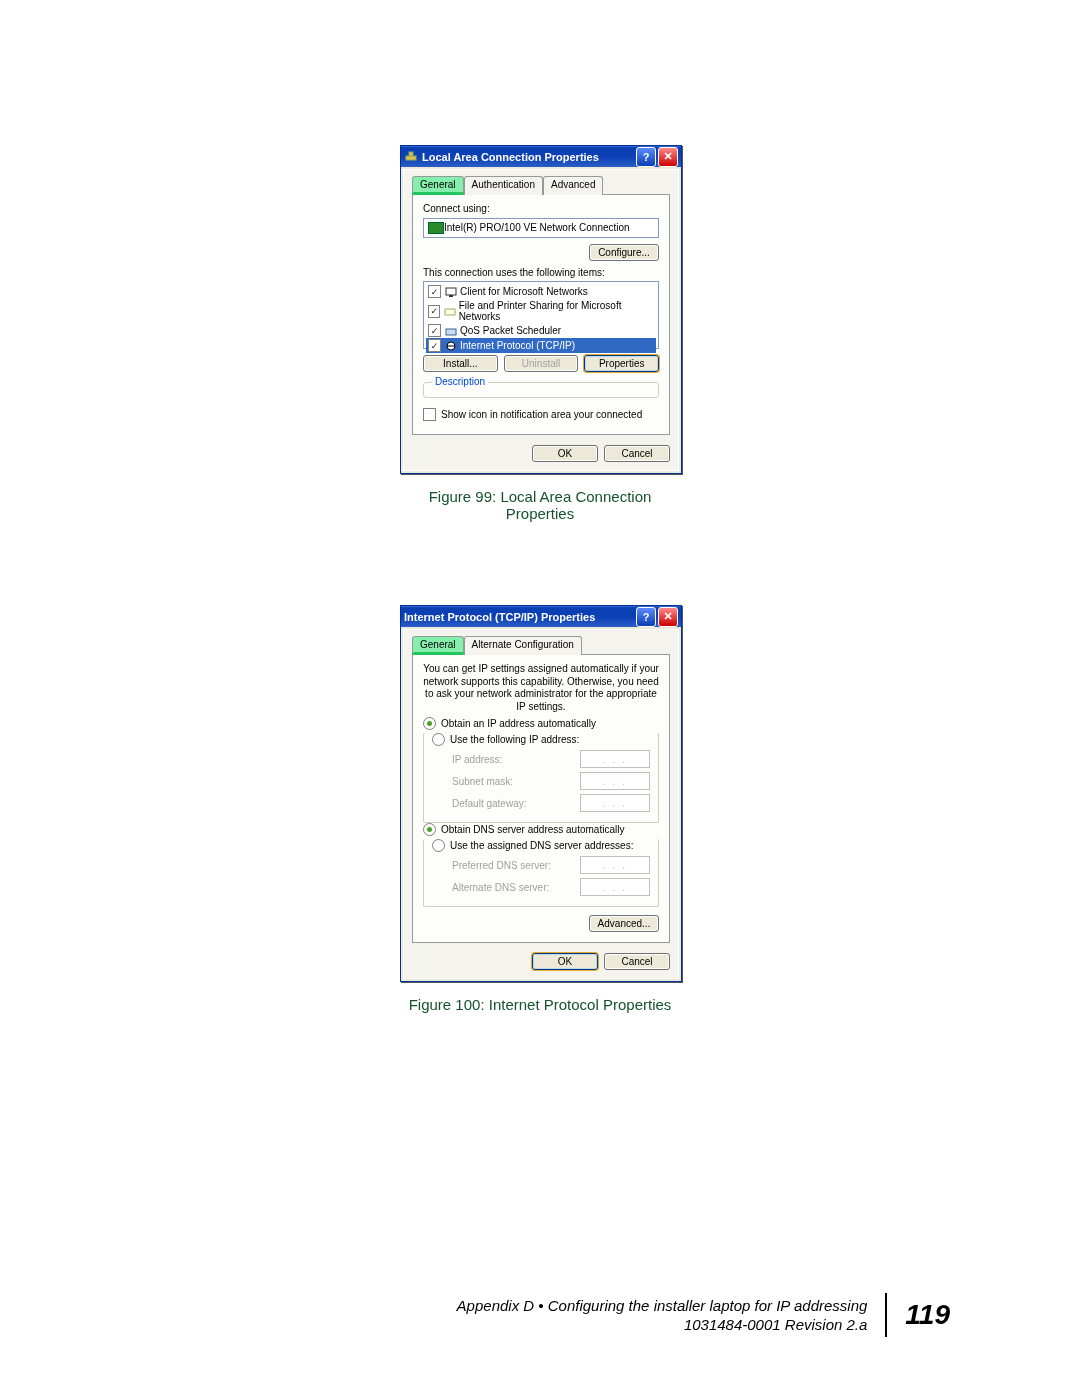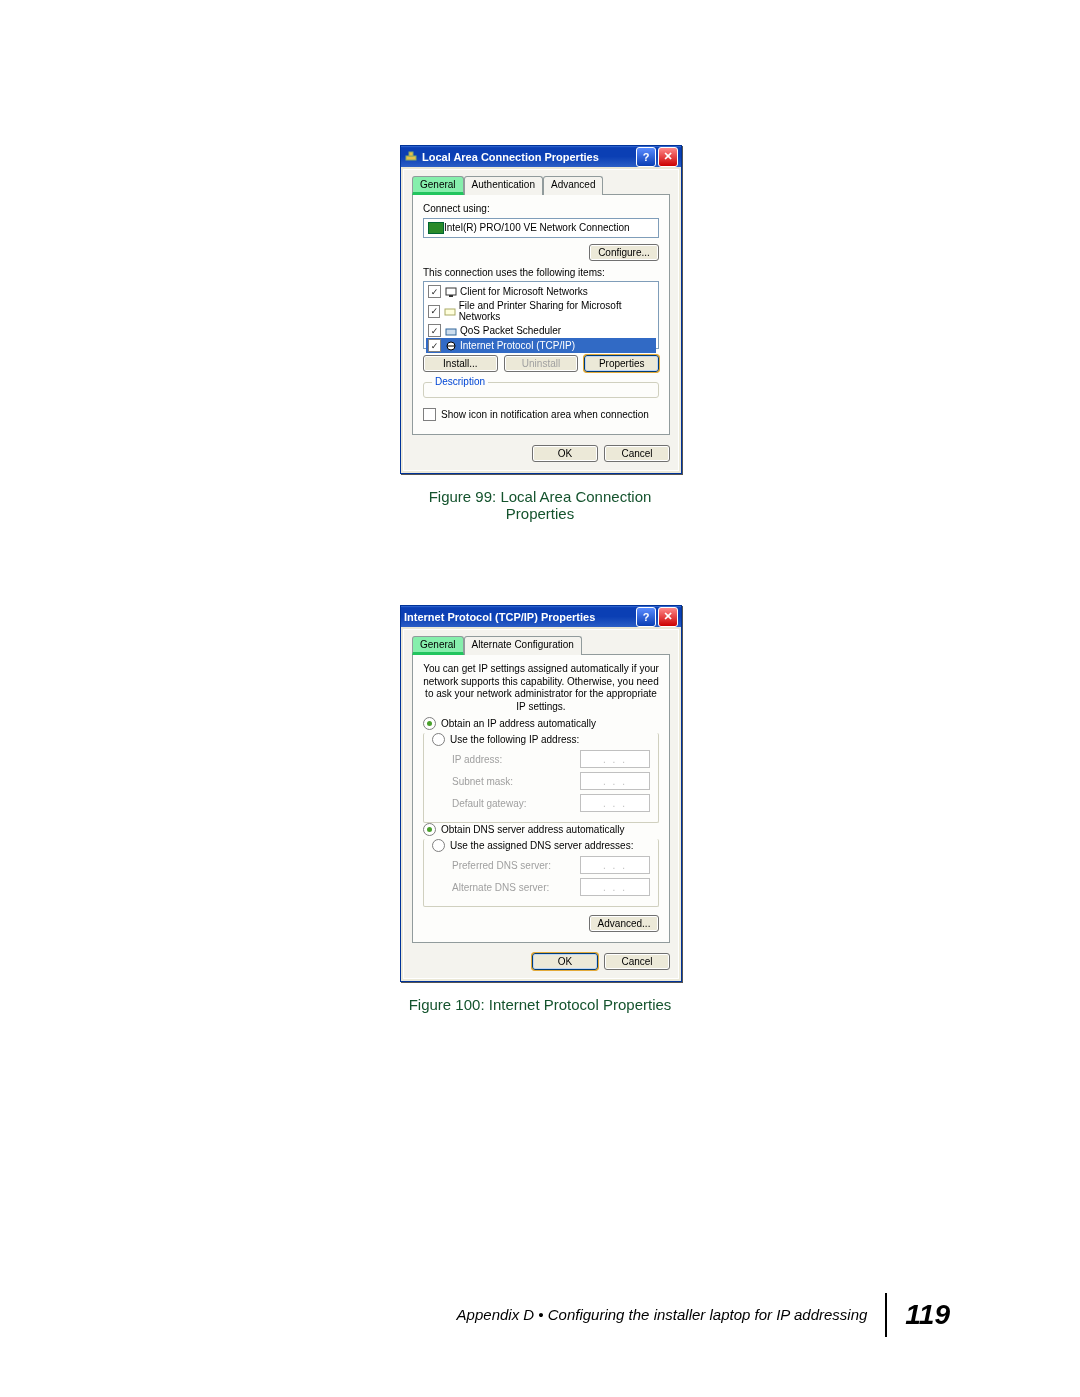--- a/index.html
+++ b/index.html
@@ -317,21 +317,21 @@
           <div class="btnrow3">
             <div class="btn" style="flex:1">Install...</div>
             <div class="btn disabled" style="flex:1">Uninstall</div>
             <div class="btn defaultbtn" style="flex:1">Properties</div>
           </div>
           <div class="fieldset">
             <div class="legend">Description</div>
           </div>
           <div class="check-row" style="margin-top:10px;">
             <span class="checkbox"></span>
-            <span>Show icon in notification area when connection</span>
+            <span>Show icon in notification area your connected</span>
           </div>
         </div>
         <div class="btnrow">
           <div class="btn" style="min-width:64px">OK</div>
           <div class="btn" style="min-width:64px">Cancel</div>
         </div>
       </div>
     </div>
     <div class="caption">Figure 99:  Local Area Connection Properties</div>
   </div>
@@ -397,18 +397,19 @@
           <div class="btn" style="min-width:64px">Cancel</div>
         </div>
       </div>
     </div>
     <div class="caption">Figure 100:  Internet Protocol Properties</div>
   </div>
 
   <div class="footer">
     <div class="footer-left">
       <div>Appendix D • Configuring the installer laptop for IP addressing</div>
+      <div>1031484-0001  Revision 2.a</div>
     </div>
     <div class="footer-divider"></div>
     <div class="footer-page">119</div>
   </div>
 
 </div>
 
 </body></html>

